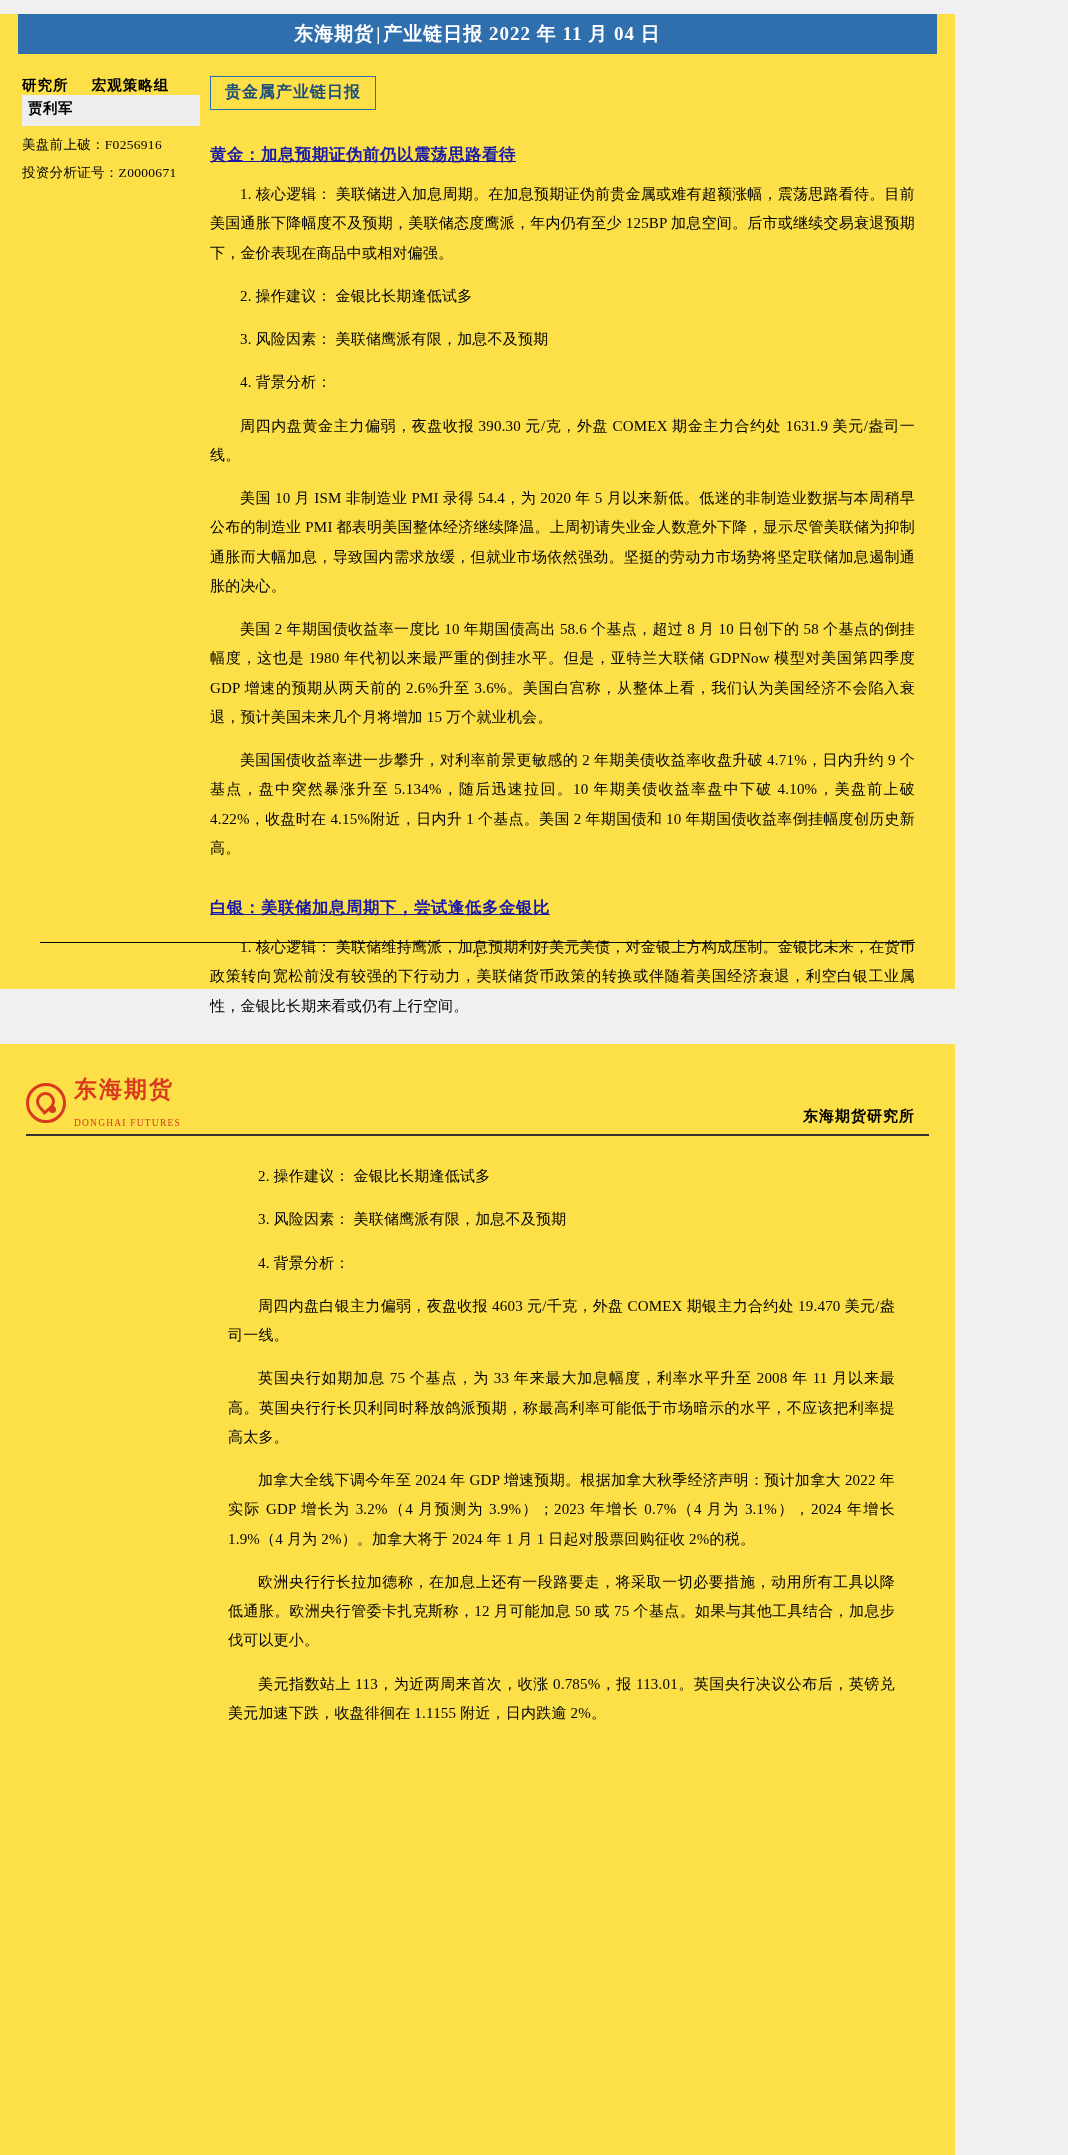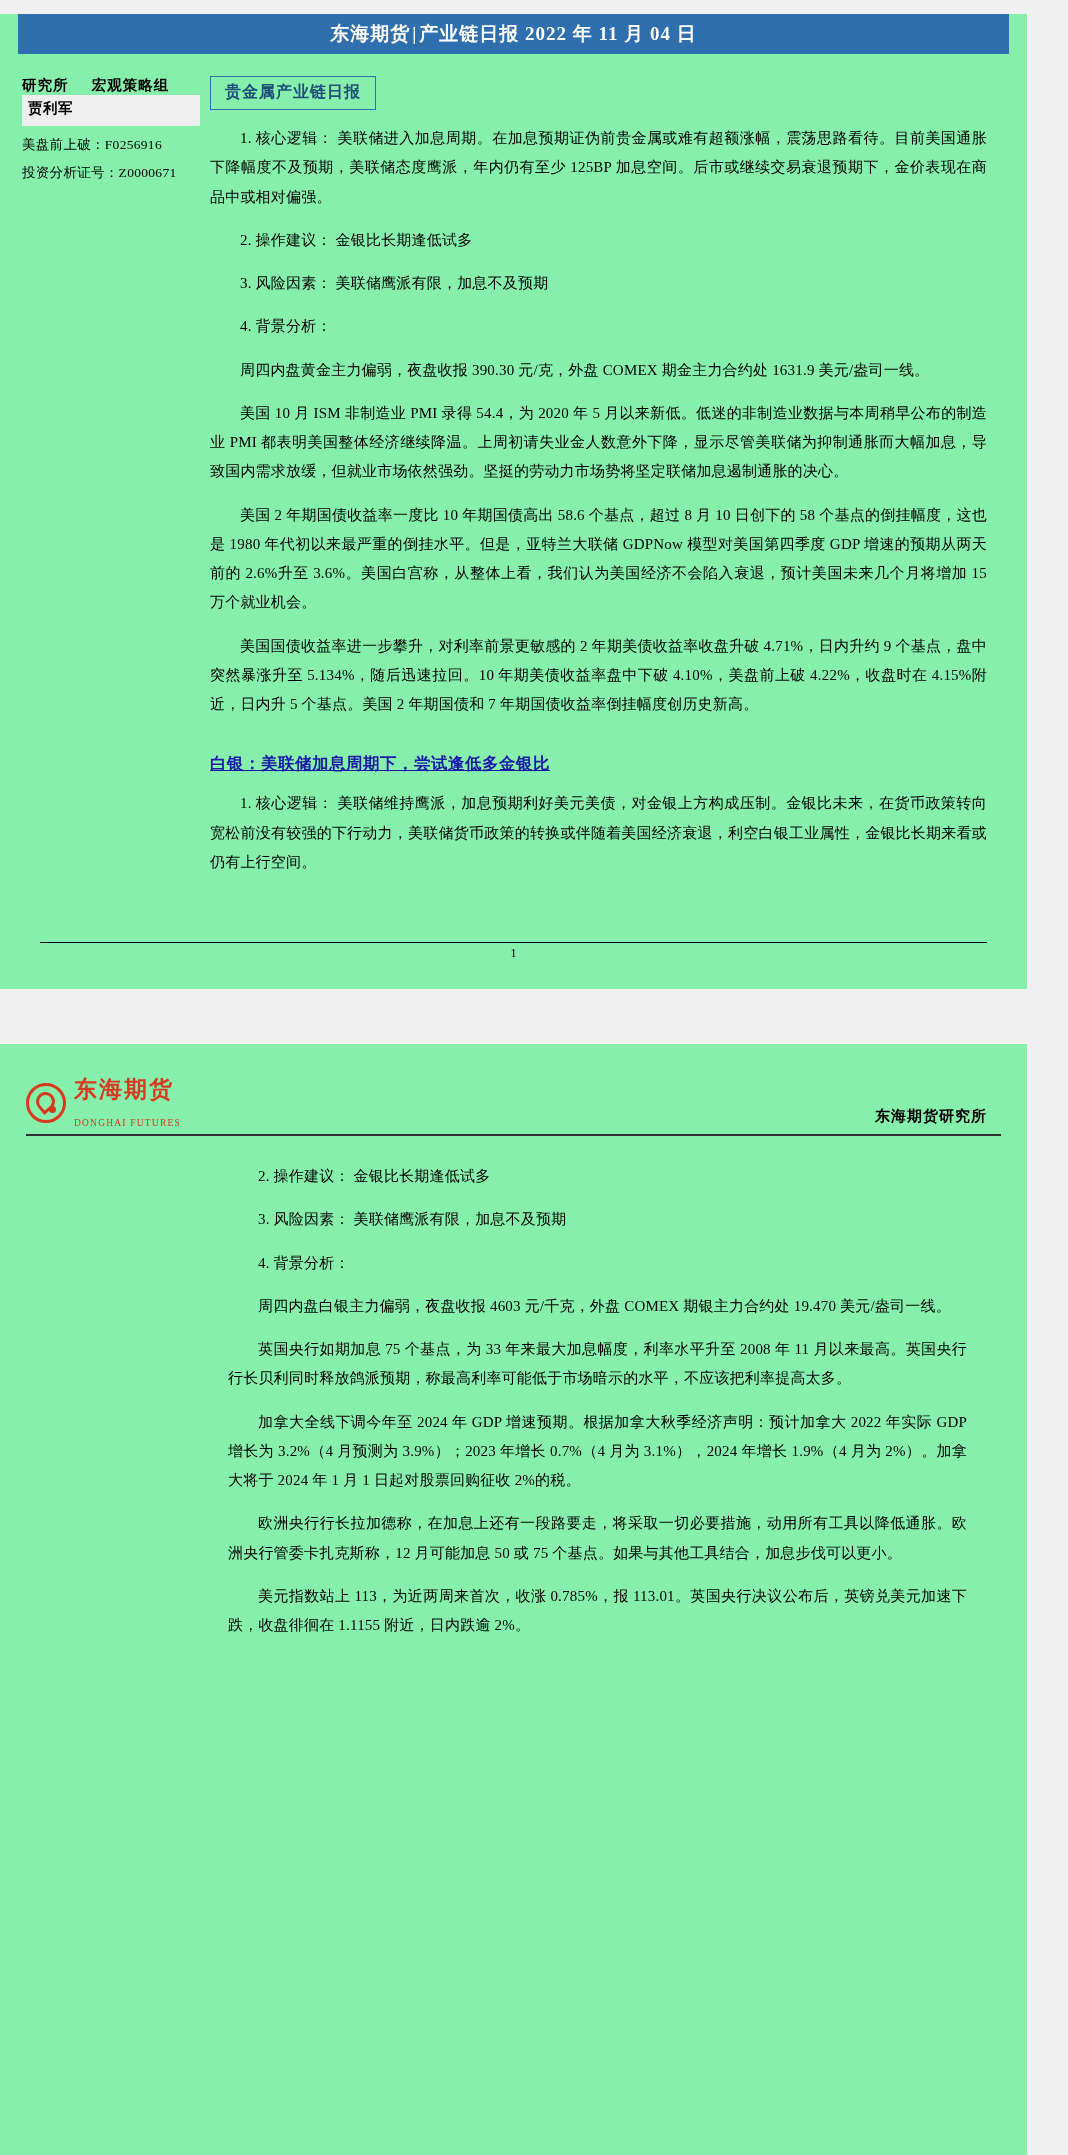--- a/index.html
+++ b/index.html
@@ -10,22 +10,22 @@
   }
   .canvas {
     width: 1068px;
     margin: 0 auto;
     background: #f0f0f0;
     position: relative;
   }
 
   
   .page {
-    width: 1027px;
-    background: #86efac;
+    width: 955px;
+    background: #fde047;
     position: relative;
     box-sizing: border-box;
   }
   .page-1 { height: 975px; padding: 0; }
   .gap { height: 55px; background: #f0f0f0; }
   .page-2 { height: 1125px; padding: 0; }
 
   .header-bar {
     margin: 14px 18px 0 18px;
     background: #2e6da4;
@@ -216,28 +216,29 @@
         <div class="analyst-box">
           <div class="analyst-name">贾利军</div>
         </div>
         <div class="cred-line">美盘前上破：F0256916</div>
         <div class="cred-line">投资分析证号：Z0000671</div>
       </div>
 
       <div class="right-col">
         <div class="doc-title-box">贵金属产业链日报</div>
 
+        <div class="section-heading">黄金：加息预期证伪前仍以震荡思路看待</div>
         <div class="para">1. 核心逻辑： 美联储进入加息周期。在加息预期证伪前贵金属或难有超额涨幅，震荡思路看待。目前美国通胀下降幅度不及预期，美联储态度鹰派，年内仍有至少 125BP 加息空间。后市或继续交易衰退预期下，金价表现在商品中或相对偏强。</div>
         <div class="para">2. 操作建议： 金银比长期逢低试多</div>
         <div class="para">3. 风险因素： 美联储鹰派有限，加息不及预期</div>
         <div class="para">4. 背景分析：</div>
         <div class="para">周四内盘黄金主力偏弱，夜盘收报 390.30 元/克，外盘 COMEX 期金主力合约处 1631.9 美元/盎司一线。</div>
         <div class="para">美国 10 月 ISM 非制造业 PMI 录得 54.4，为 2020 年 5 月以来新低。低迷的非制造业数据与本周稍早公布的制造业 PMI 都表明美国整体经济继续降温。上周初请失业金人数意外下降，显示尽管美联储为抑制通胀而大幅加息，导致国内需求放缓，但就业市场依然强劲。坚挺的劳动力市场势将坚定联储加息遏制通胀的决心。</div>
         <div class="para">美国 2 年期国债收益率一度比 10 年期国债高出 58.6 个基点，超过 8 月 10 日创下的 58 个基点的倒挂幅度，这也是 1980 年代初以来最严重的倒挂水平。但是，亚特兰大联储 GDPNow 模型对美国第四季度 GDP 增速的预期从两天前的 2.6%升至 3.6%。美国白宫称，从整体上看，我们认为美国经济不会陷入衰退，预计美国未来几个月将增加 15 万个就业机会。</div>
-        <div class="para">美国国债收益率进一步攀升，对利率前景更敏感的 2 年期美债收益率收盘升破 4.71%，日内升约 9 个基点，盘中突然暴涨升至 5.134%，随后迅速拉回。10 年期美债收益率盘中下破 4.10%，美盘前上破 4.22%，收盘时在 4.15%附近，日内升 5 个基点。美国 2 年期国债和 7 年期国债收益率倒挂幅度创历史新高。</div>
+        <div class="para">美国国债收益率进一步攀升，对利率前景更敏感的 2 年期美债收益率收盘升破 4.71%，日内升约 9 个基点，盘中突然暴涨升至 5.134%，随后迅速拉回。10 年期美债收益率盘中下破 4.10%，美盘前上破 4.22%，收盘时在 4.15%附近，日内升 1 个基点。美国 2 年期国债和 10 年期国债收益率倒挂幅度创历史新高。</div>
 
         <div class="section-heading">白银：美联储加息周期下，尝试逢低多金银比</div>
         <div class="para">1. 核心逻辑： 美联储维持鹰派，加息预期利好美元美债，对金银上方构成压制。金银比未来，在货币政策转向宽松前没有较强的下行动力，美联储货币政策的转换或伴随着美国经济衰退，利空白银工业属性，金银比长期来看或仍有上行空间。</div>
       </div>
 
     </div>
 
     <div class="page-rule"></div>
     <div class="page-number">1</div>
   </div>

